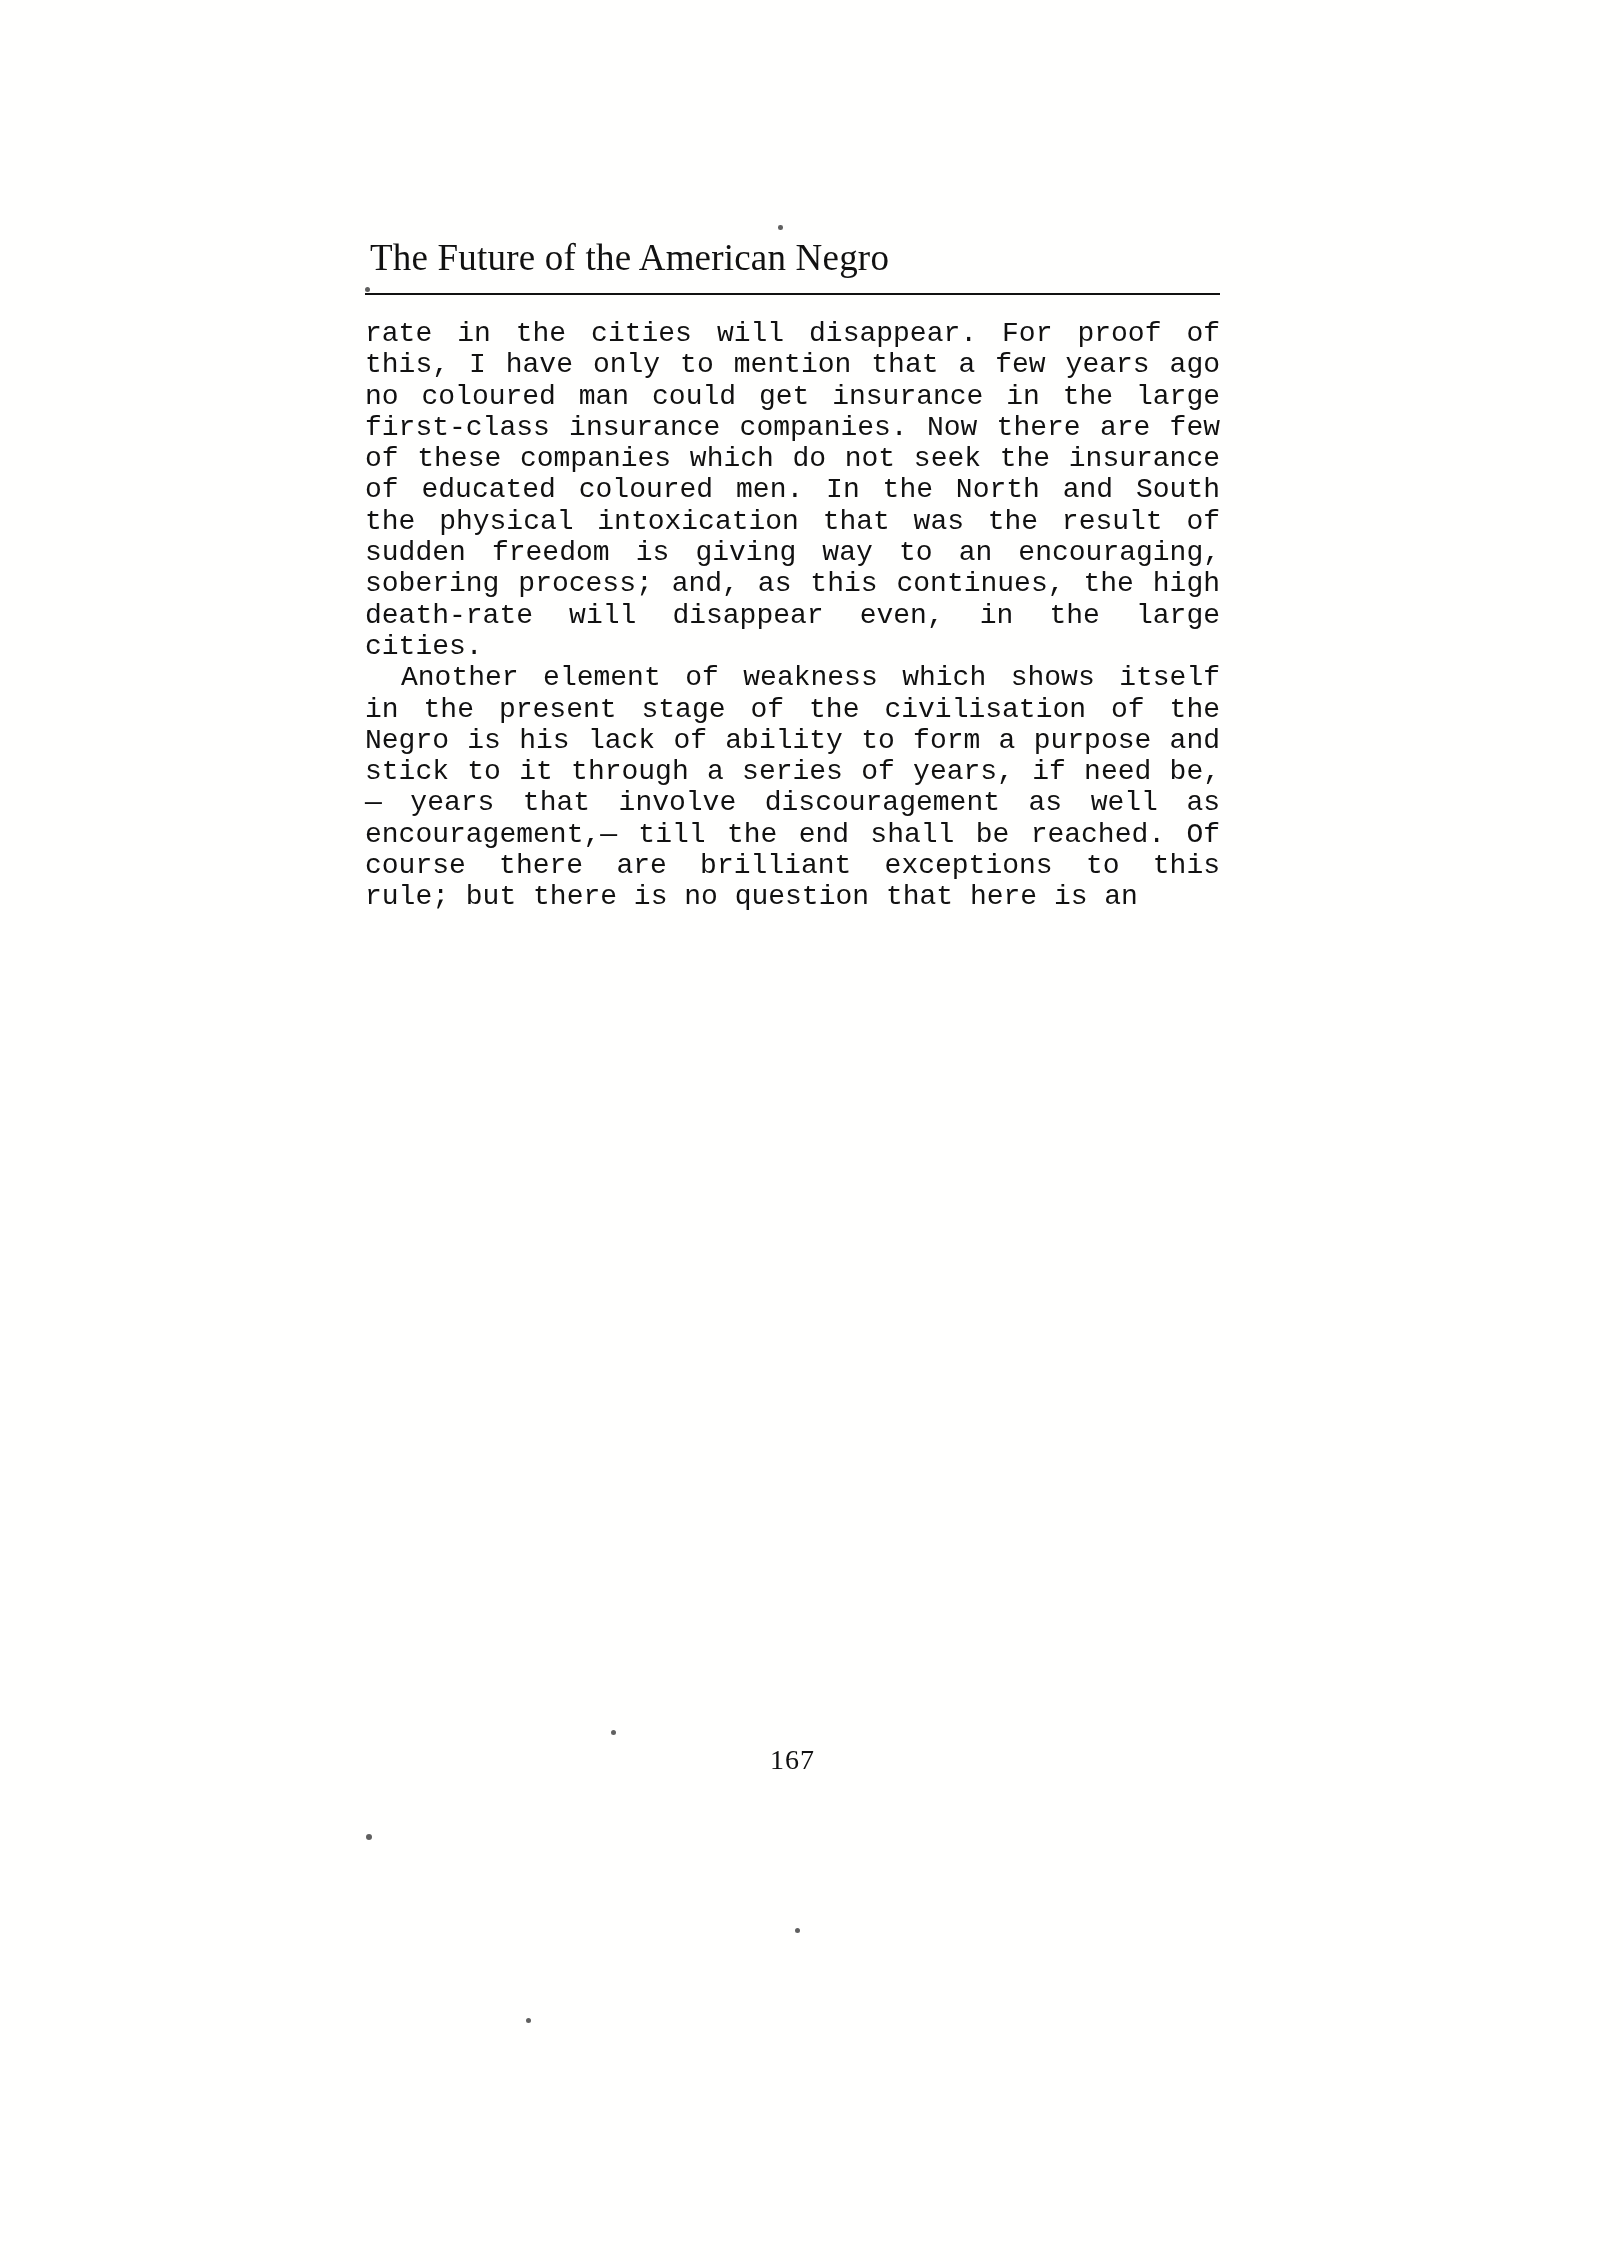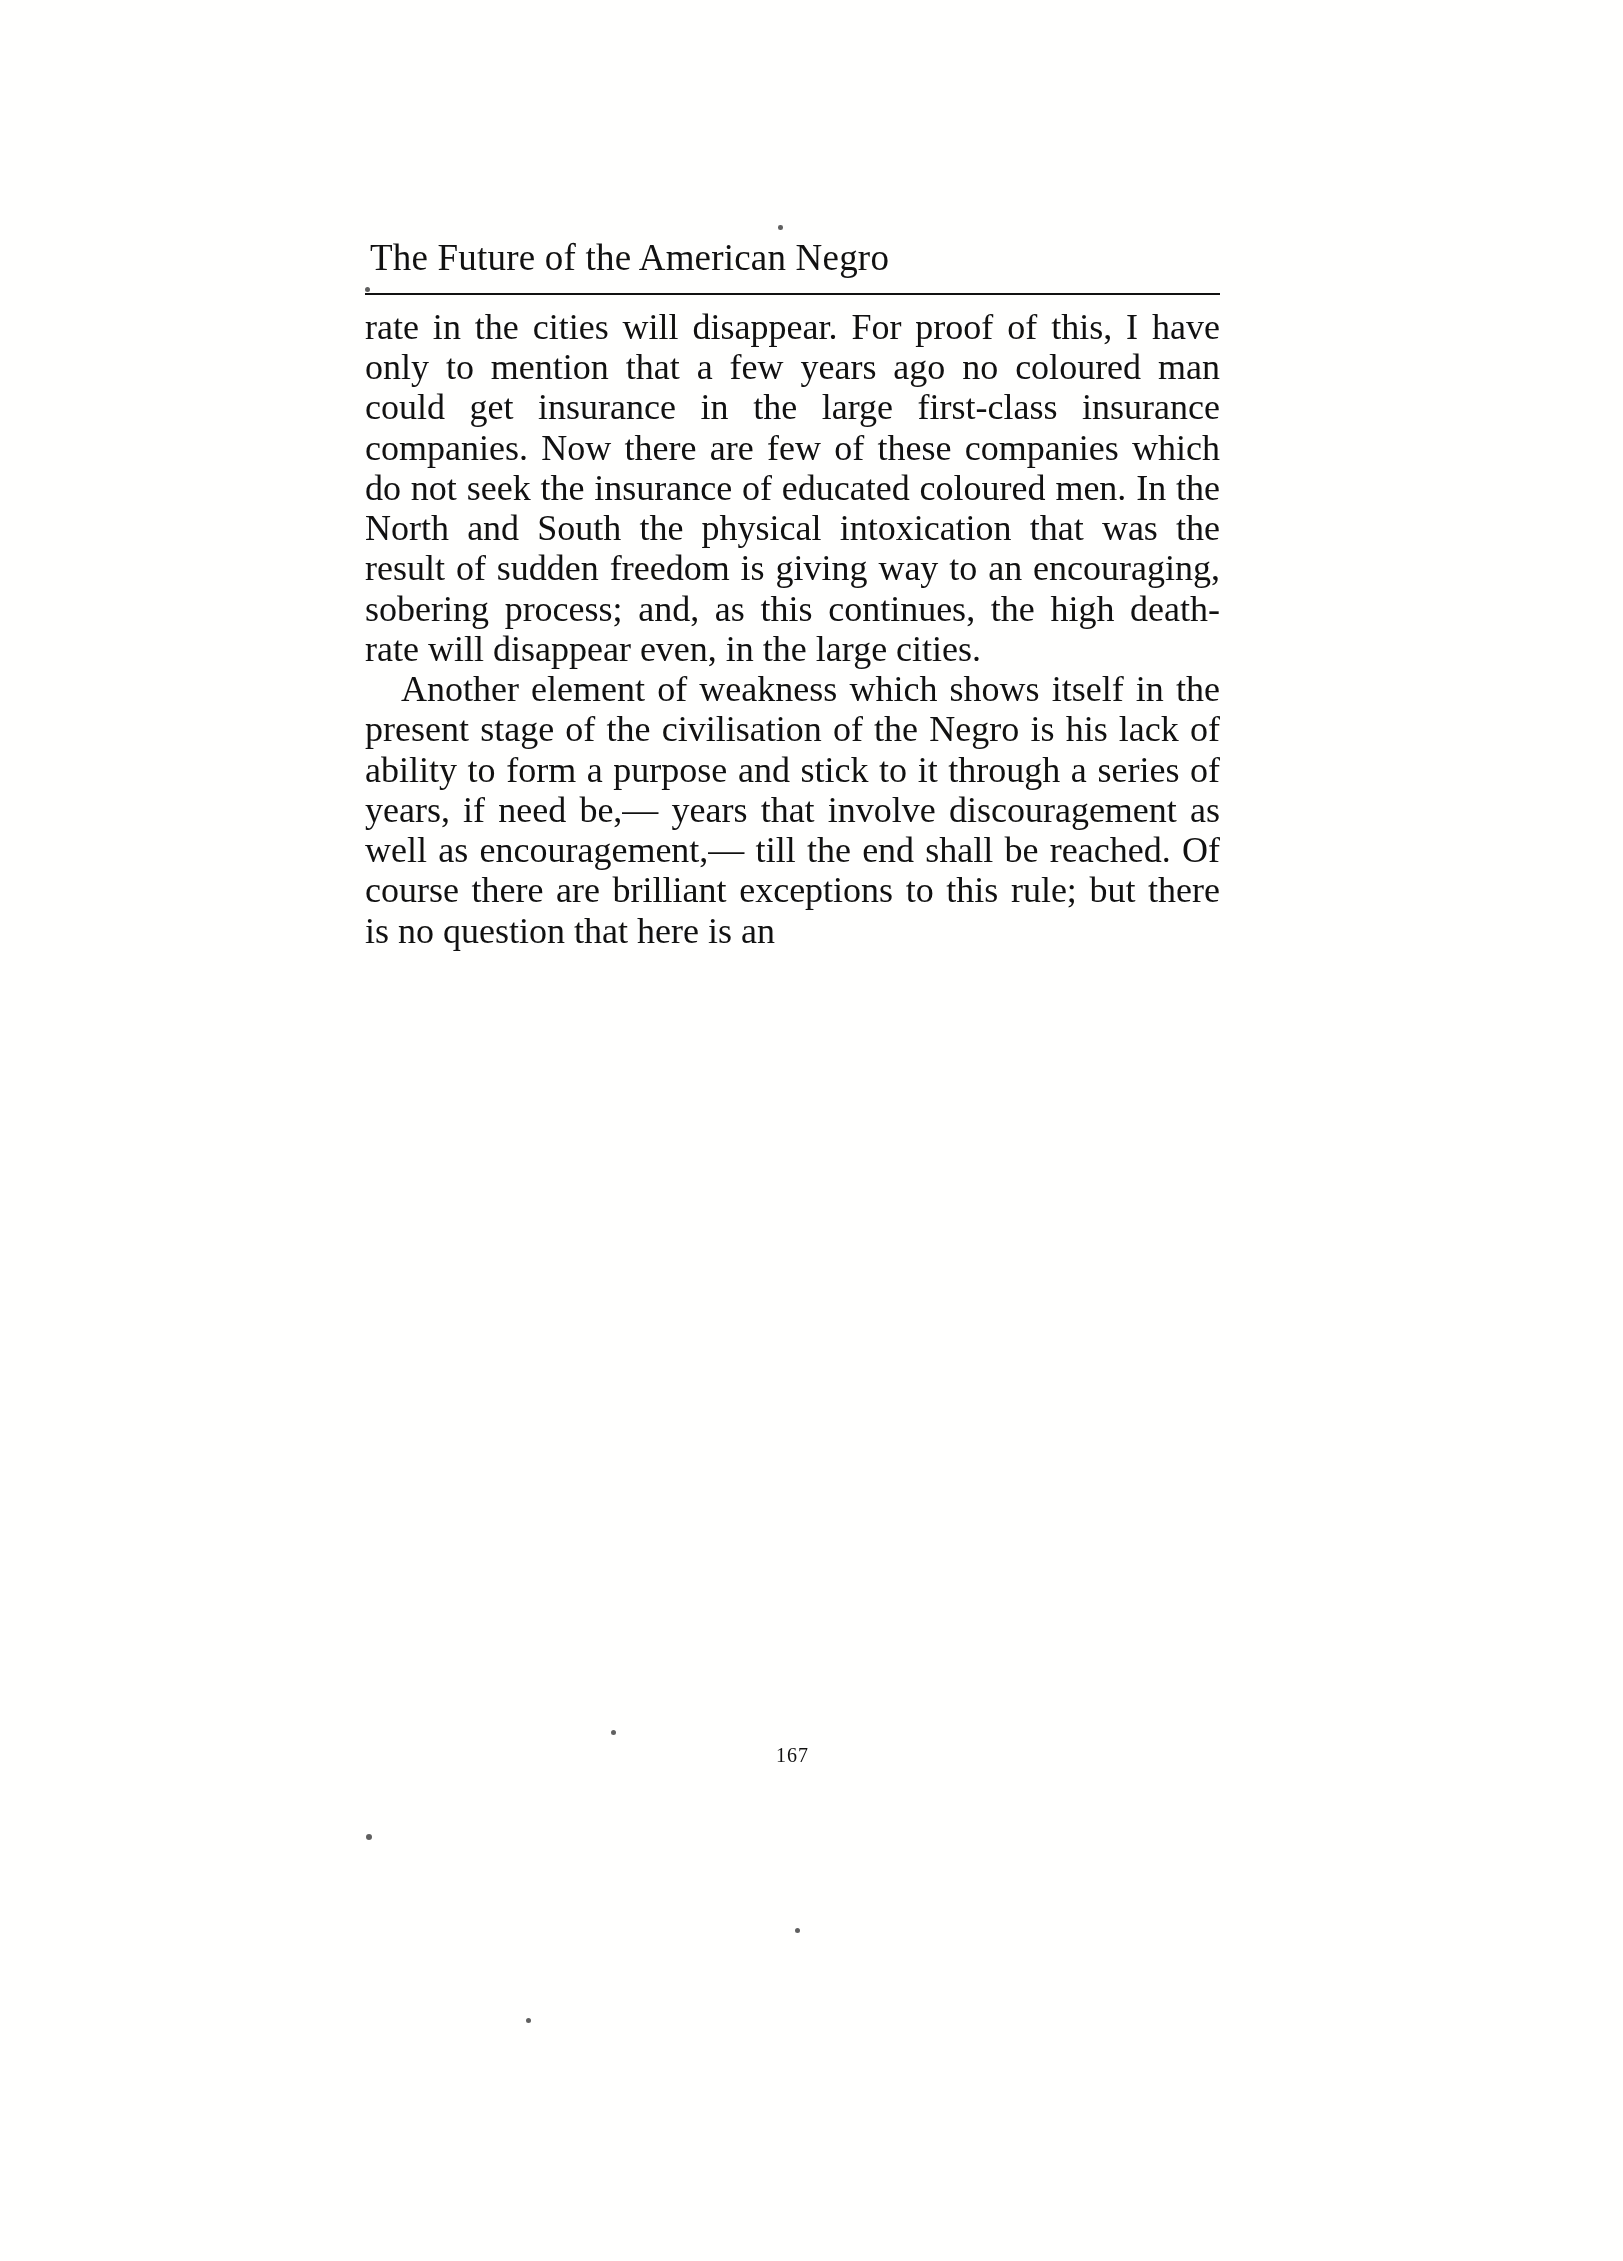--- a/index.html
+++ b/index.html
@@ -39,40 +39,41 @@
     padding-left: 5px;
     margin-top: 22px;
   }
   .rule {
     border: 0;
     border-top: 2px solid #111;
     margin: 14px 0 0 0;
     width: 855px;
   }
   .body-col {
-    margin-top: 12px;
-    font-size: 36px;
+    margin-top: 23px;
+    font-size: 28px;
     line-height: 1.118;
     text-align: justify;
     text-justify: inter-word;
     color: #111;
+    font-family: Liberation Mono, monospace;
   }
   .body-col p {
     margin: 0;
   }
   .body-col p.indent {
     text-indent: 36px;
   }
   .folio {
     position: absolute;
     left: 365px;
     top: 1744px;
     width: 855px;
     text-align: center;
-    font-size: 20px;
+    font-size: 28px;
     letter-spacing: 1px;
     color: #111;
   }
   
   .speck {
     position: absolute;
     background: #2b2b2b;
     border-radius: 50%;
     opacity: 0.75;
   }

